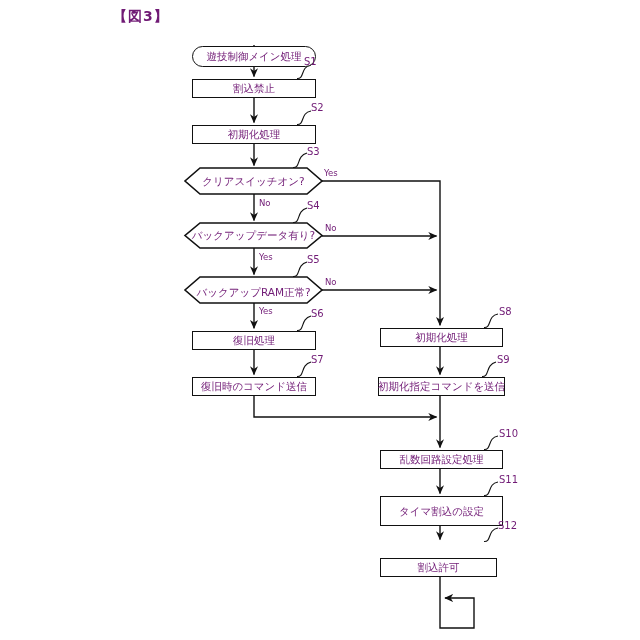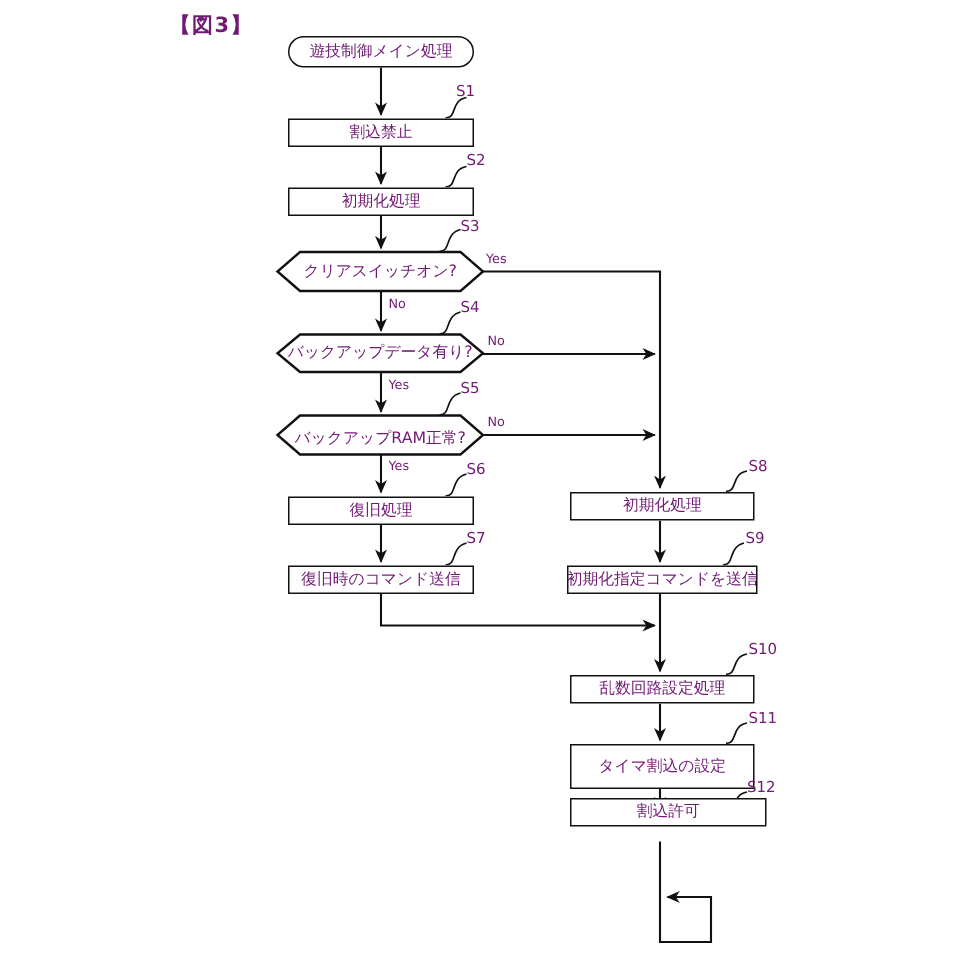--- a/index.html
+++ b/index.html
@@ -12,21 +12,21 @@
     position:absolute; left:113px; top:8px;
     font-size:14px; font-weight:bold; letter-spacing:1px;
   }
   .wires { position:absolute; left:0; top:0; width:640px; height:640px; }
   .node {
     position:absolute; box-sizing:border-box;
     border:1.6px solid #111111; background:#ffffff;
     display:flex; align-items:center; justify-content:center;
     font-size:10.5px; white-space:nowrap; line-height:1;
   }
-  .terminal { border-radius:11px; }
+  .terminal { border-radius:11px;margin-top:22px; }
   .hexlabel {
     position:absolute; display:flex; align-items:center; justify-content:center;
     font-size:10.5px; white-space:nowrap; line-height:1;
   }
   .slabel { position:absolute; font-size:10px; line-height:1; }
   .blabel { position:absolute; font-size:8.5px; line-height:1; }
 </style>
 </head>
 <body>
 
@@ -113,21 +113,21 @@
   </div>
   <div class="node" style="left:378px;top:377px;width:127px;height:19px">
     <span>初期化指定コマンドを送信</span>
   </div>
   <div class="node" style="left:380px;top:450px;width:123px;height:19px">
     <span>乱数回路設定処理</span>
   </div>
   <div class="node" style="left:380px;top:496px;width:123px;height:30px">
     <span>タイマ割込の設定</span>
   </div>
-  <div class="node" style="left:380px;top:532px;width:131px;height:19px">
+  <div class="node" style="left:380px;top:558px;width:117px;height:19px">
     <span>割込許可</span>
   </div>
 
   <div class="slabel" style="left:304px;top:57px">S1</div>
   <div class="slabel" style="left:311px;top:103px">S2</div>
   <div class="slabel" style="left:307px;top:147px">S3</div>
   <div class="slabel" style="left:307px;top:201px">S4</div>
   <div class="slabel" style="left:307px;top:255px">S5</div>
   <div class="slabel" style="left:311px;top:309px">S6</div>
   <div class="slabel" style="left:311px;top:355px">S7</div>

